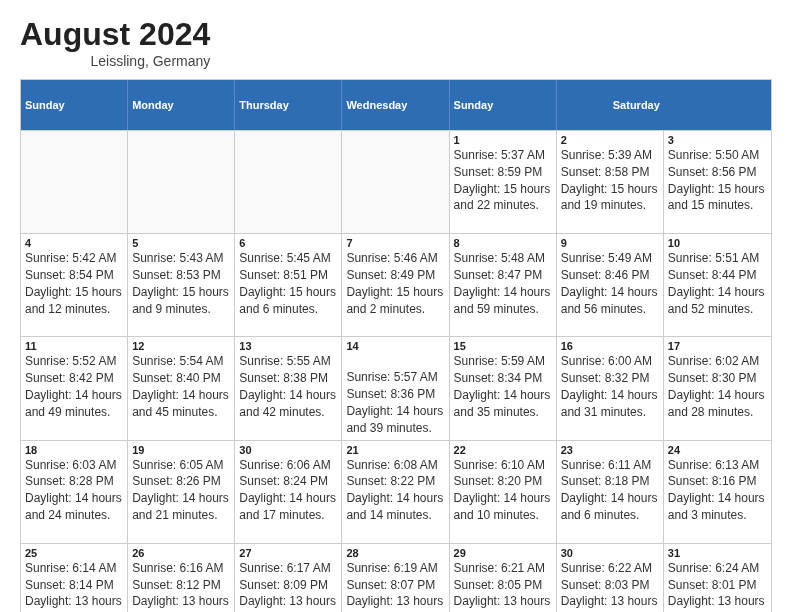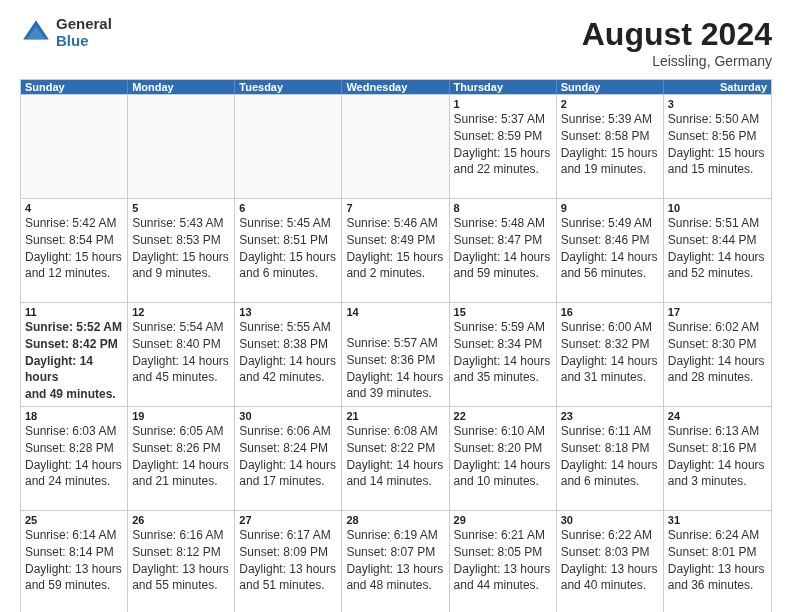--- a/index.html
+++ b/index.html
@@ -67,21 +67,21 @@
     }
     .cal-header {
       display: grid;
       grid-template-columns: repeat(7, 1fr);
       background: #2e6db4;
     }
     .cal-header-cell {
       color: #fff;
       font-size: 11px;
       font-weight: bold;
-      padding: 1px 4px;
+      padding: 19px 4px;
       text-align: left;
       border-right: 1px solid #5588cc;
     }
     .cal-header-cell:last-child { border-right: none; text-align: right; }
     .cal-body {
       flex: 1;
       display: grid;
       grid-template-rows: repeat(5, 1fr);
     }
     .cal-row {
@@ -116,43 +116,32 @@
       color: #555;
       margin-top: 0;
       text-align: center;
     }
   </style>
 </head>
 <body>
 
 <div class="page">
   <div class="header">
-    <div class="logo">
-      <svg class="logo-icon" viewBox="0 0 40 40">
-        <polygon points="20,4 36,28 4,28" fill="#2e6db4"></polygon>
-        <polygon points="20,12 32,28 8,28" fill="#5ba3d9" opacity="0.5"></polygon>
-      </svg>
-      <div class="logo-text">
-        <span class="logo-general">General</span>
-        <span class="logo-blue">Blue</span>
-      </div>
-    </div>
     <div class="title-block">
       <div class="title-month">August 2024</div>
       <div class="title-location">Leissling, Germany</div>
     </div>
   </div>
 
   <div class="calendar">
     <div class="cal-header">
     <div class="cal-header-cell">Sunday</div>
         <div class="cal-header-cell">Monday</div>
-        <div class="cal-header-cell">Tuesday</div>
+        <div class="cal-header-cell">Thursday</div>
         <div class="cal-header-cell">Wednesday</div>
-        <div class="cal-header-cell">Thursday</div>
         <div class="cal-header-cell">Sunday</div>
         <div class="cal-header-cell">Saturday</div>
       </div>
     <div class="cal-body">
     <div class="cal-row">
           <div class="cal-cell empty"></div>
           <div class="cal-cell empty"></div>
           <div class="cal-cell empty"></div>
           <div class="cal-cell empty"></div>
           <div class="cal-cell">
@@ -224,21 +213,21 @@
             <div class="day-num">10</div>
             <div class="day-info" style="white-space: pre-line;">Sunrise: 5:51 AM
 Sunset: 8:44 PM
 Daylight: 14 hours
 and 52 minutes.</div>
           </div>
         </div>
         <div class="cal-row">
           <div class="cal-cell">
             <div class="day-num">11</div>
-            <div class="day-info" style="white-space: pre-line; font-weight: bold;">Sunrise: 5:52 AM
+            <div class="day-info" style="white-space: pre-line;">Sunrise: 5:52 AM
 Sunset: 8:42 PM
 Daylight: 14 hours
 and 49 minutes.</div>
           </div>
           <div class="cal-cell">
             <div class="day-num">12</div>
             <div class="day-info" style="white-space: pre-line;">Sunrise: 5:54 AM
 Sunset: 8:40 PM
 Daylight: 14 hours
 and 45 minutes.</div>

